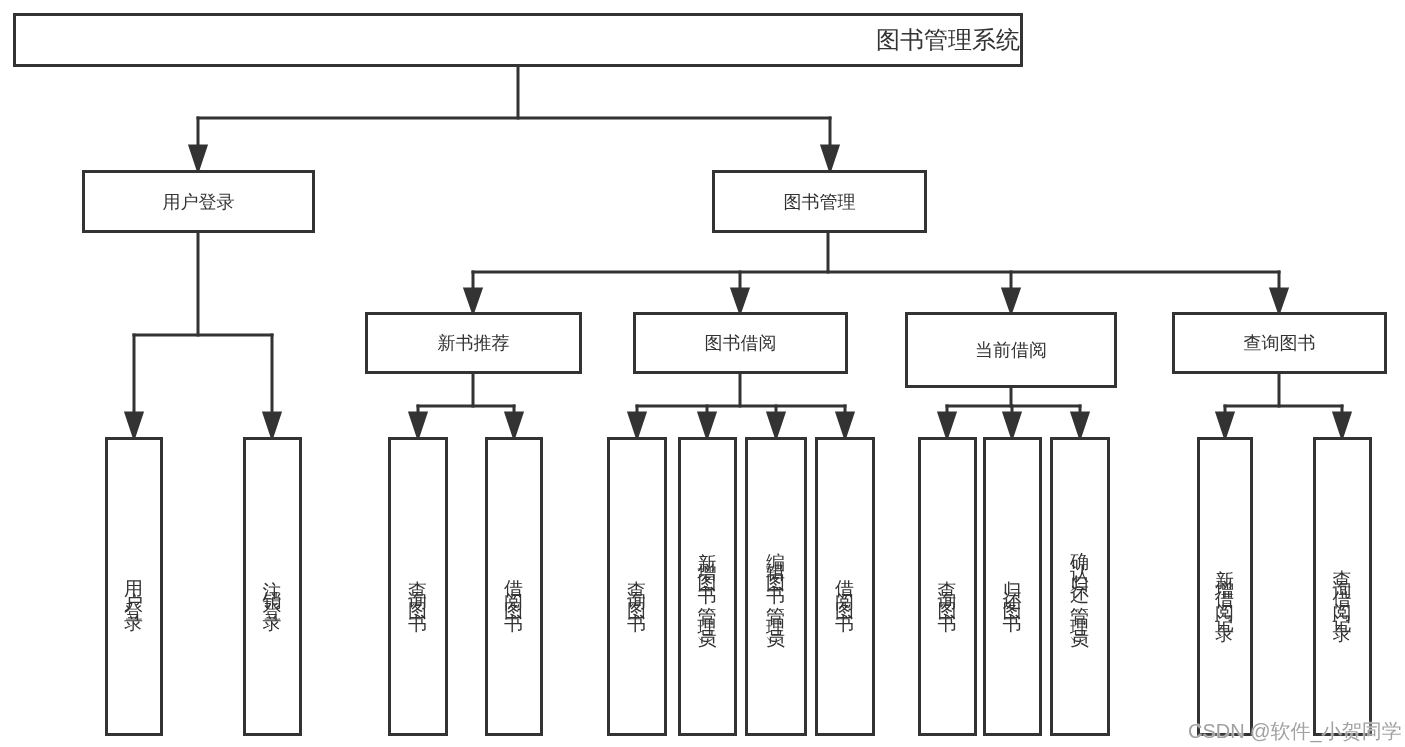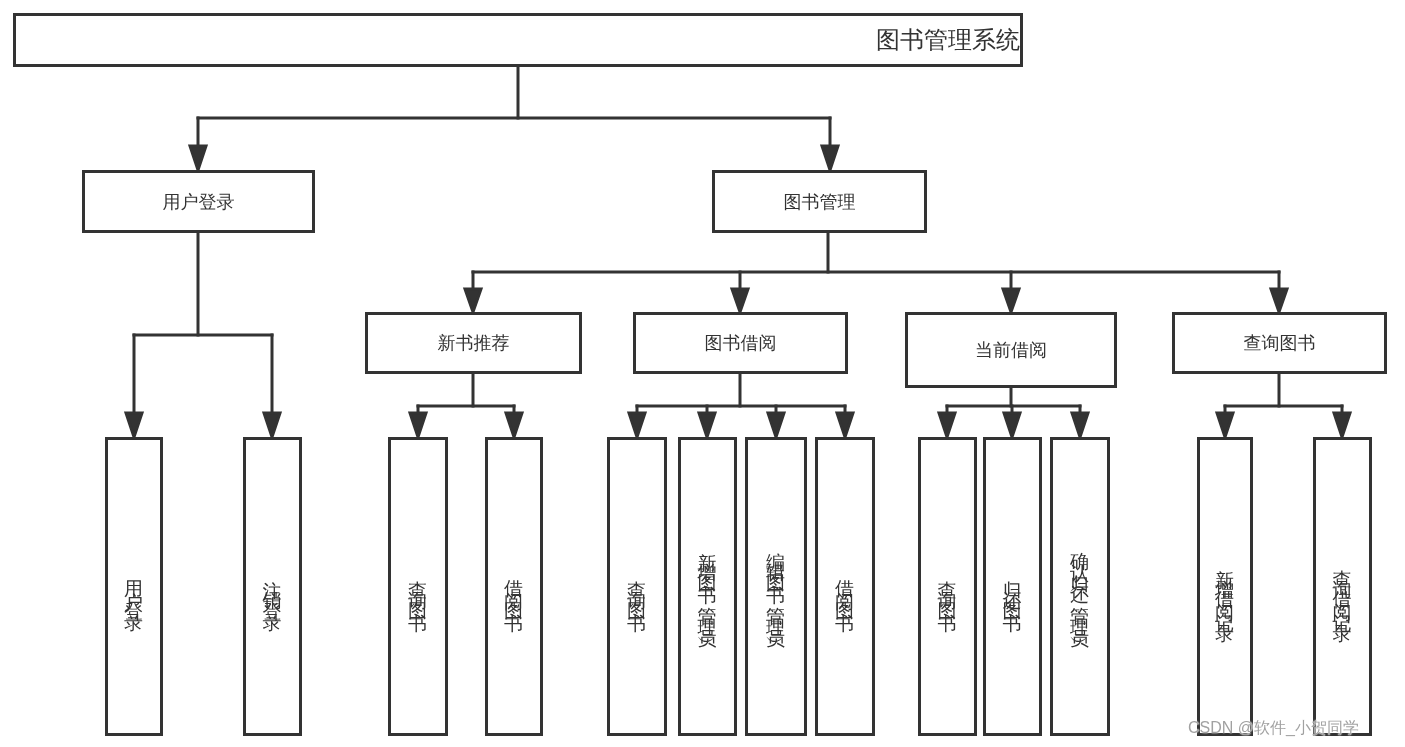--- a/index.html
+++ b/index.html
@@ -14,21 +14,21 @@
     display:flex;align-items:center;justify-content:center;
     font-size:18px;line-height:1;white-space:nowrap;
   }
   .node.v{
     writing-mode:vertical-rl;text-orientation:upright;
     font-size:19px;letter-spacing:11px;white-space:normal;
   }
   .node.root{font-size:24px;justify-content:flex-end;}
   .watermark{
     position:absolute;z-index:5;pointer-events:none;
-    font-size:16px;color:rgba(145,145,145,0.85);
+    font-size:20px;color:rgba(145,145,145,0.85);
     text-shadow:0 0 2px #ffffff,0 0 1px #ffffff;
     white-space:nowrap;
   }
 </style>
 </head>
 <body>
 
 <div class="canvas">
 
   <svg class="connectors" width="1405" height="747" viewBox="0 0 1405 747">

